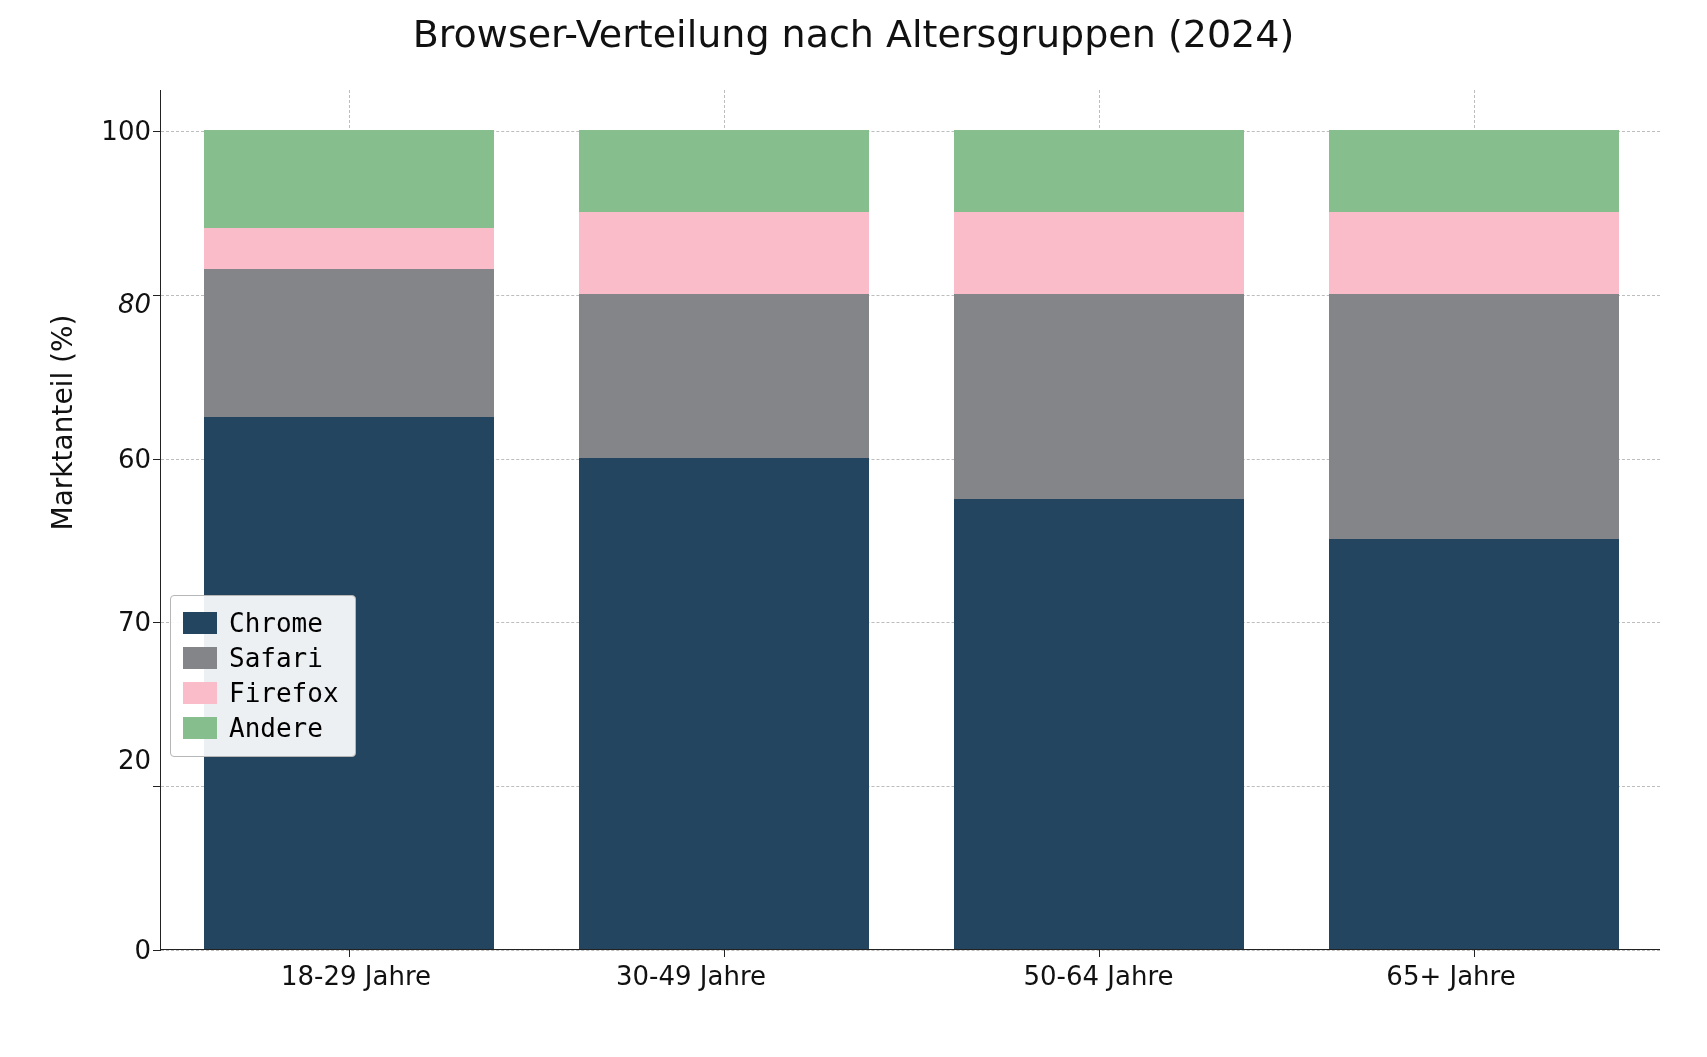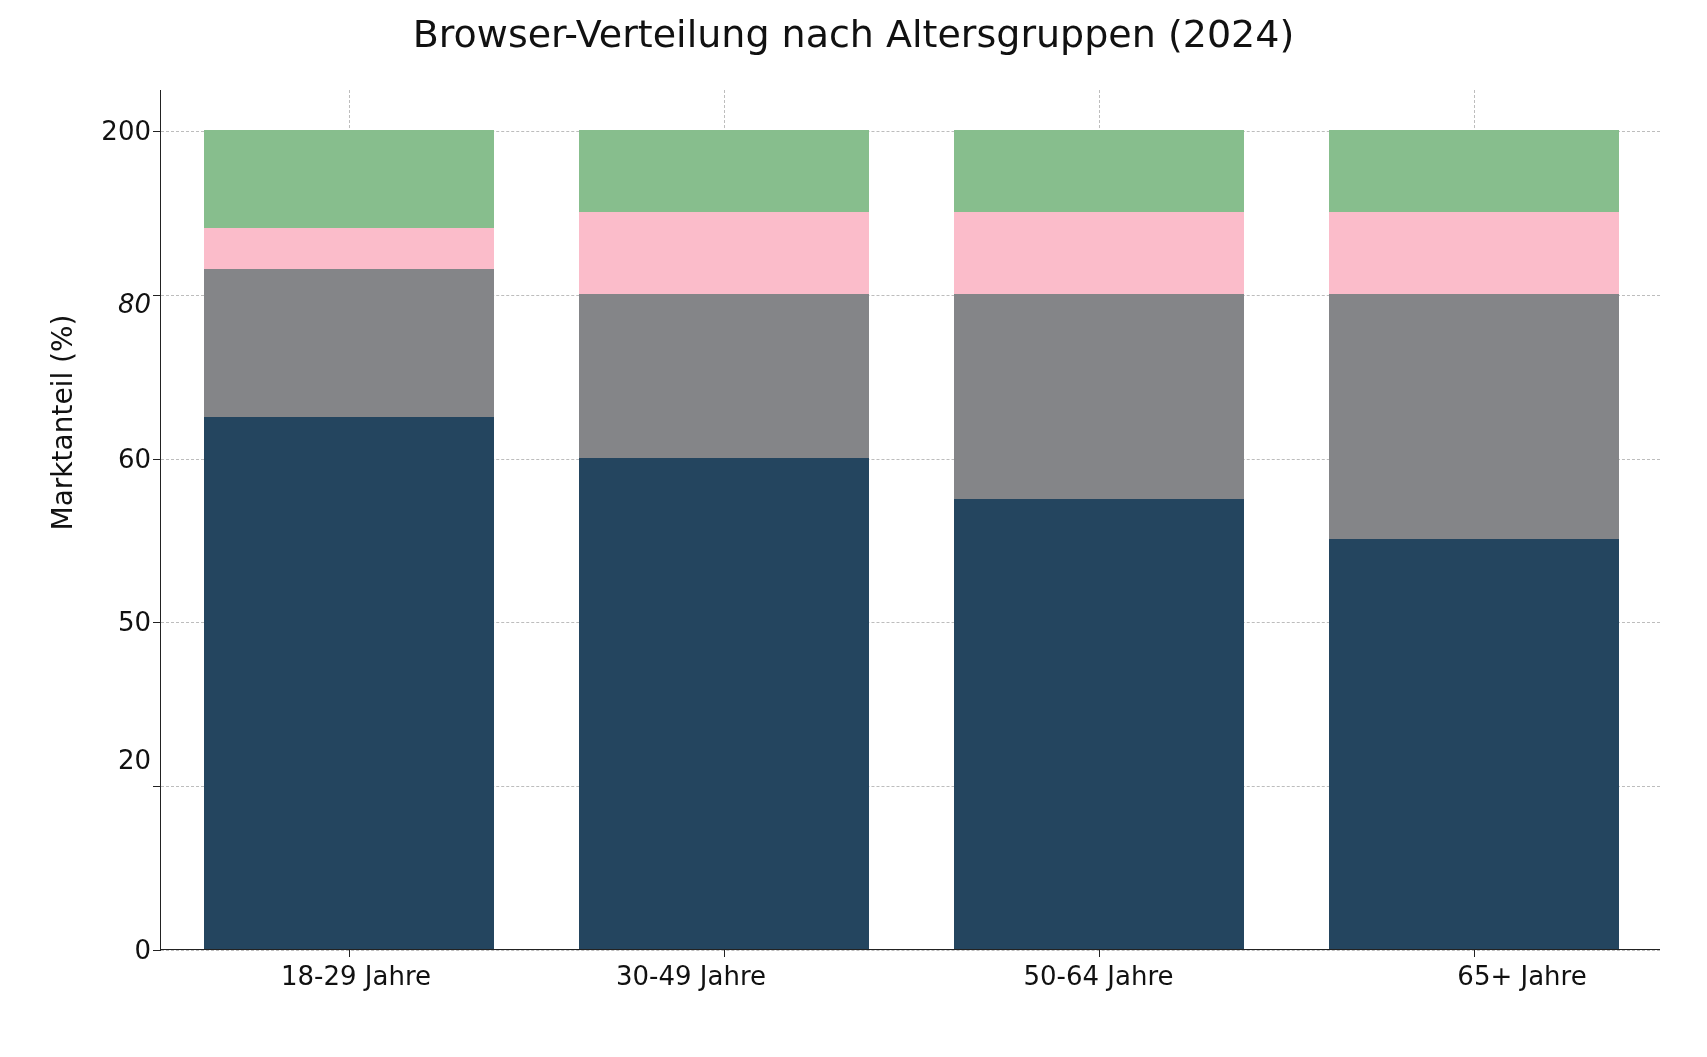--- a/index.html
+++ b/index.html
@@ -192,22 +192,40 @@
       <div class="xtick-mark" style="left: 187.5px;"></div>
       <div class="xtick-label" style="left: 195px;">18-29 Jahre</div>
       <div class="vgrid" style="left: 562.5px;"></div>
       <div class="xtick-mark" style="left: 562.5px;"></div>
       <div class="xtick-label" style="left: 530px;">30-49 Jahre</div>
       <div class="vgrid" style="left: 937.5px;"></div>
       <div class="xtick-mark" style="left: 937.5px;"></div>
       <div class="xtick-label" style="left: 937.5px;">50-64 Jahre</div>
       <div class="vgrid" style="left: 1312.5px;"></div>
       <div class="xtick-mark" style="left: 1312.5px;"></div>
-      <div class="xtick-label" style="left: 1361px; text-align: right;">65+ Jahre</div>
+      <div class="xtick-label" style="left: 1290px; text-align: right;">65+ Jahre</div>
     </div>
 
+  <div class="legend" id="legend">
+      <div class="legend-row">
+        <span class="swatch" style="background: rgb(36, 69, 95);"></span>
+        <span>Chrome</span>
+      </div>
+      <div class="legend-row">
+        <span class="swatch" style="background: rgb(132, 133, 136);"></span>
+        <span>Safari</span>
+      </div>
+      <div class="legend-row">
+        <span class="swatch" style="background: rgb(251, 188, 202);"></span>
+        <span>Firefox</span>
+      </div>
+      <div class="legend-row">
+        <span class="swatch" style="background: rgb(135, 190, 141);"></span>
+        <span>Andere</span>
+      </div>
+    </div>
 <div class="ytick-label" style="top: 950px;">0</div>
     <div class="ytick-label" style="top: 760px;">20</div>
-    <div class="ytick-label" style="top: 622.381px;">50</div>
+    <div class="ytick-label" style="top: 622.381px;">70</div>
     <div class="ytick-label" style="top: 458.571px;">60</div>
     <div class="ytick-label" style="top: 304px; font-style: italic;">80</div>
-    <div class="ytick-label" style="top: 130.952px;">200</div>
+    <div class="ytick-label" style="top: 130.952px;">100</div>
   </div>
 
 </body></html>

